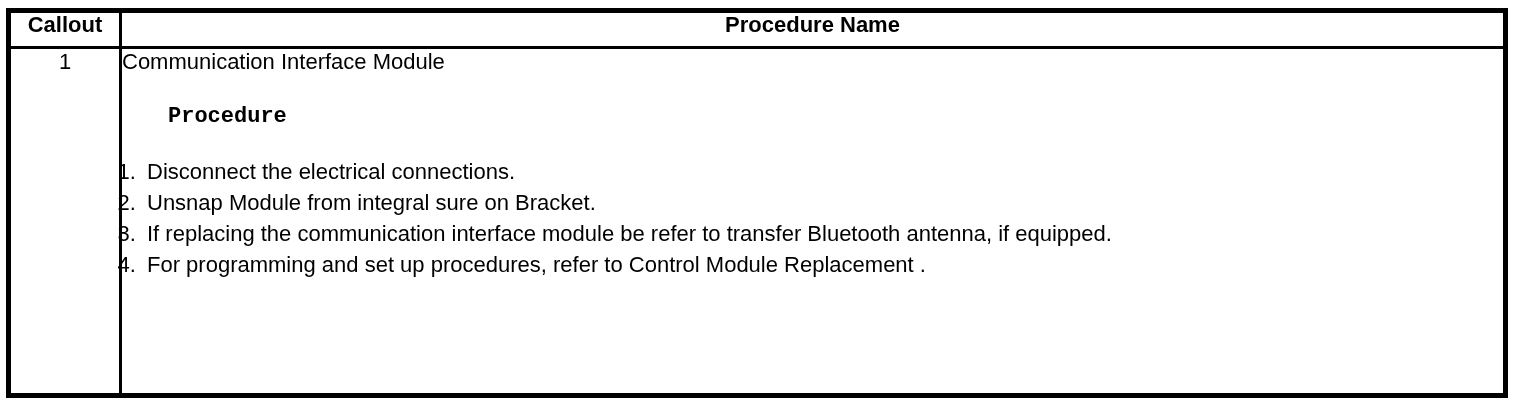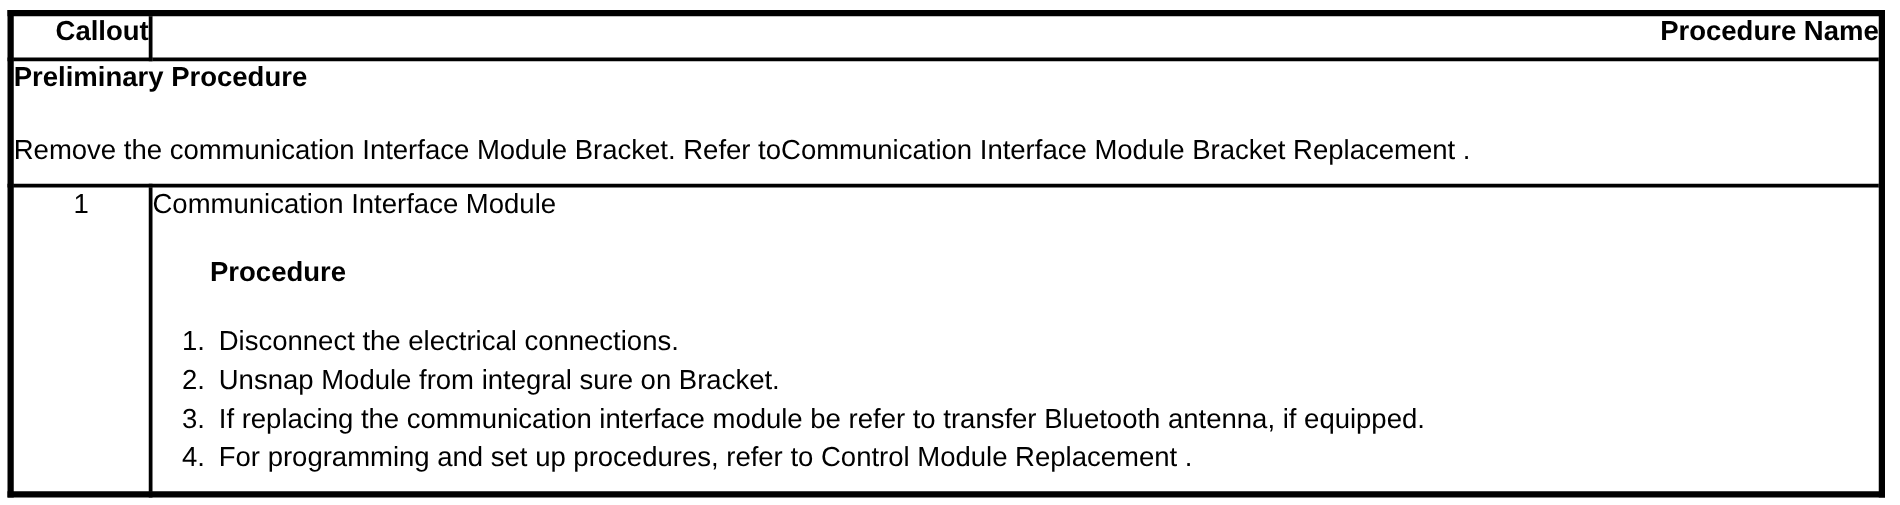--- a/index.html
+++ b/index.html
@@ -32,21 +32,21 @@
     border: 3px solid #000000;
     padding: 0;
     vertical-align: top;
   }
   col.col-callout { width: 112px; }
 
   
   tr.header-row { height: 37px; }
   td.th {
     font-weight: bold;
-    text-align: right;
+    text-align: center;
     vertical-align: middle;
     padding: 2px 4px;
     line-height: 24px;
     margin-top: 32px;
   }
 
   
   tr.prelim-row { height: 101px; }
   td.prelim-cell {
     padding: 8px 8px 8px 6px;
@@ -71,24 +71,25 @@
     padding: 5px 8px 10px 6px;
     margin-left: 16px;
   }
   .component-name {
     line-height: 26px;
   }
   .procedure-head {
     font-weight: bold;
     margin: 29px 0 0 46px;
     line-height: 26px;
+    font-family: Liberation Mono, monospace;
   }
   ol.steps {
     margin: 26px 0 0 0;
-    padding-left: 48px;
+    padding-left: 20px;
   }
   ol.steps li {
     line-height: 31px;
     padding-left: 5px;
     white-space: nowrap;
   }
 </style>
 </head>
 <body>
 
@@ -96,26 +97,20 @@
   <table class="component-table">
     <colgroup>
       <col class="col-callout">
       <col>
     </colgroup>
     <tbody>
       <tr class="header-row">
         <td class="th">Callout</td>
         <td class="th">Procedure Name</td>
       </tr>
-      <tr class="prelim-row">
-        <td class="prelim-cell" colspan="2">
-          <div class="prelim-title">Preliminary Procedure</div>
-          <div class="prelim-text">Remove the communication Interface Module Bracket. Refer toCommunication Interface Module Bracket Replacement .</div>
-        </td>
-      </tr>
       <tr class="data-row">
         <td class="callout-cell">1</td>
         <td class="content-cell">
           <div class="component-name">Communication Interface Module</div>
           <div class="procedure-head">Procedure</div>
           <ol class="steps">
             <li>Disconnect the electrical connections.</li>
             <li>Unsnap Module from integral sure on Bracket.</li>
             <li>If replacing the communication interface module be refer to transfer Bluetooth antenna, if equipped.</li>
             <li>For programming and set up procedures, refer to Control Module Replacement .</li>

